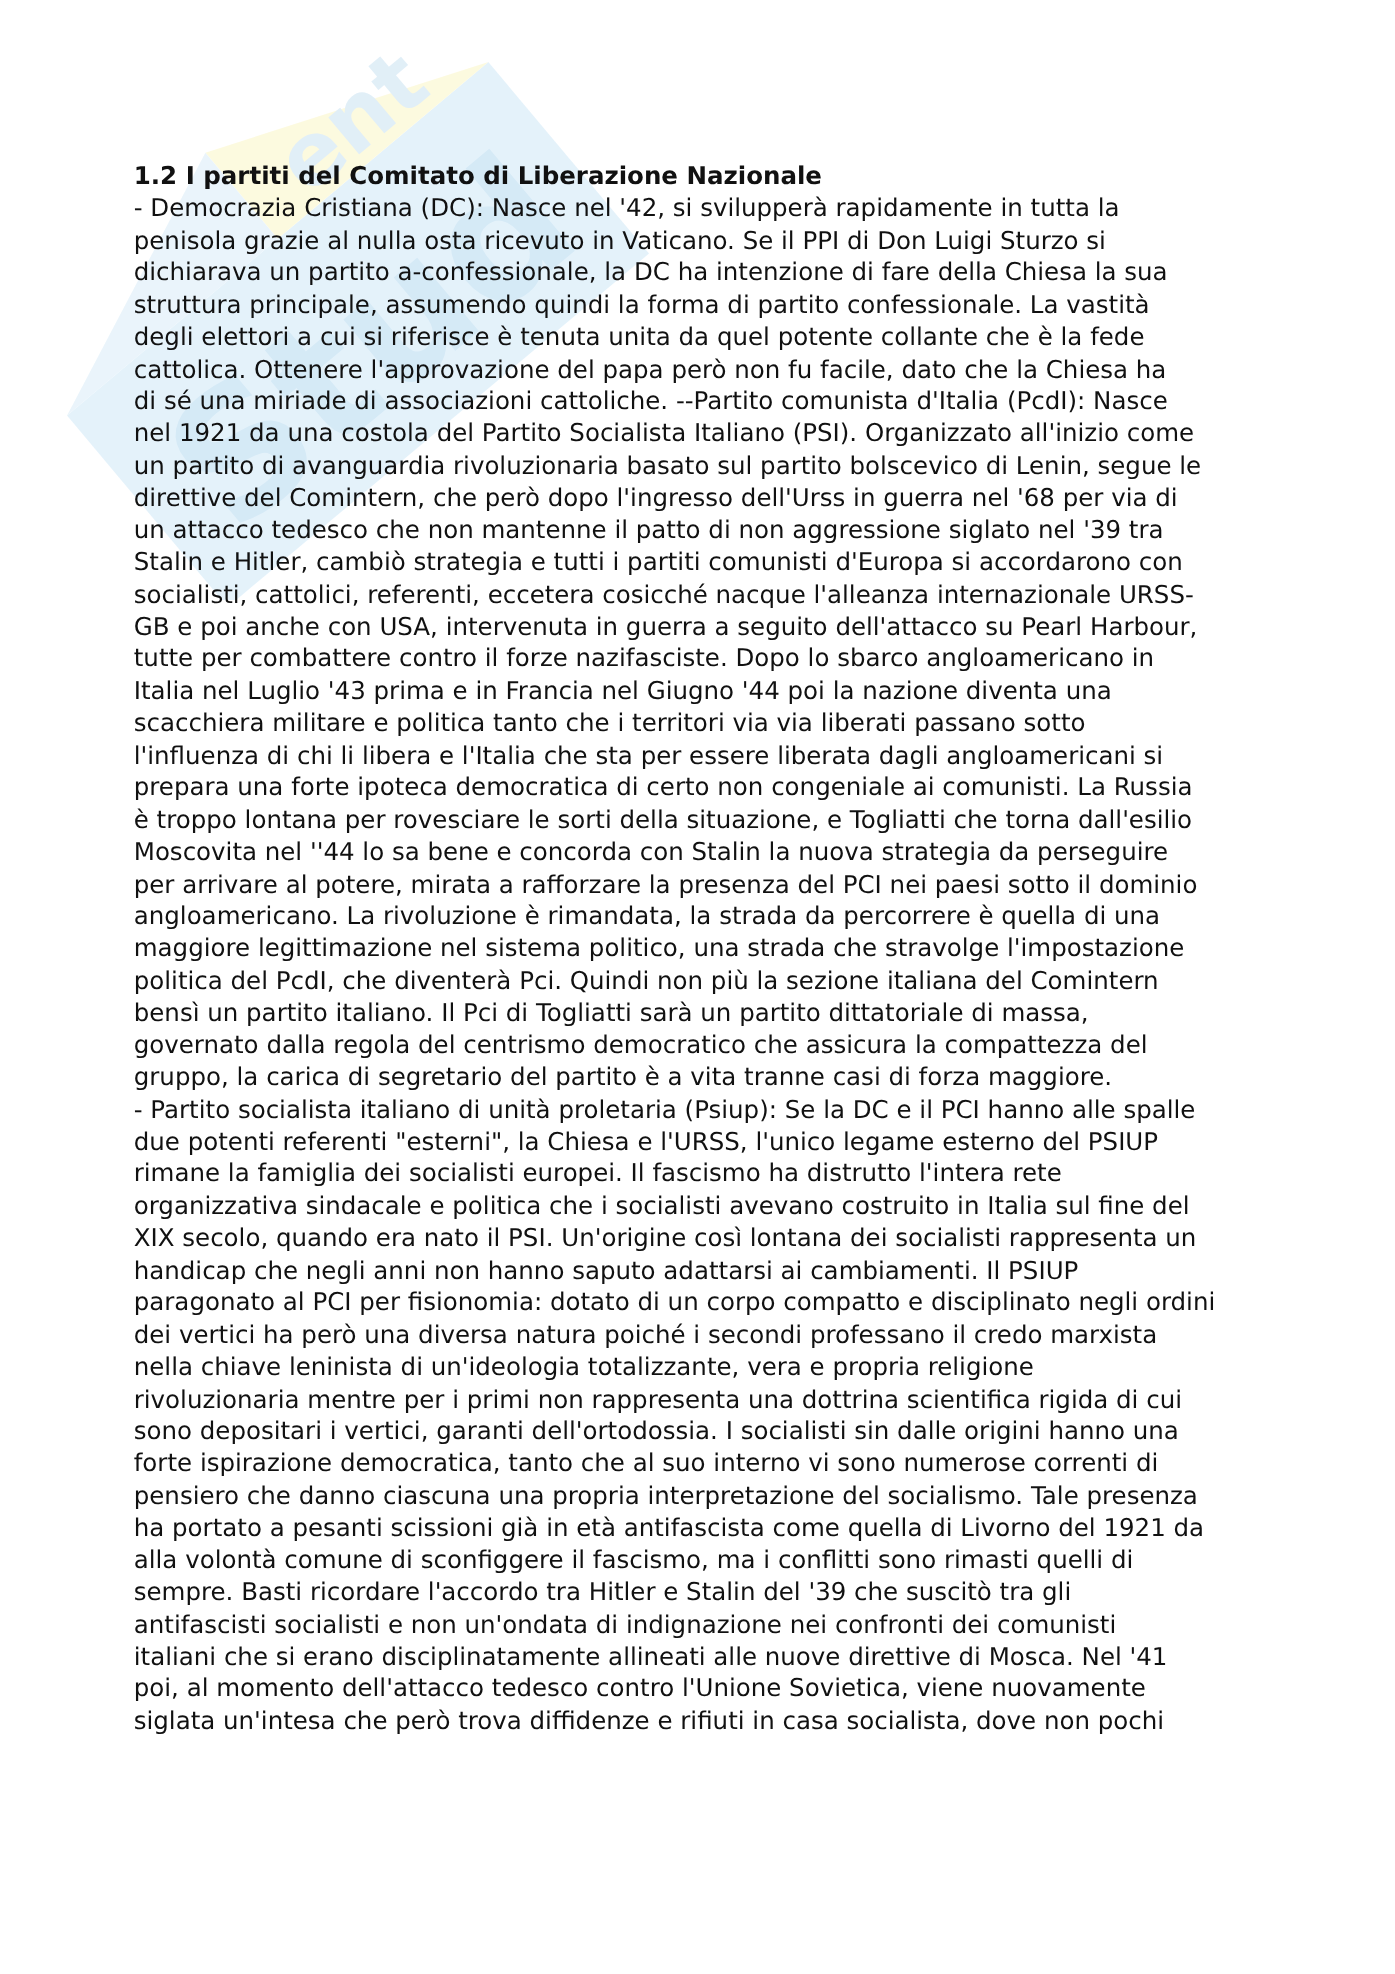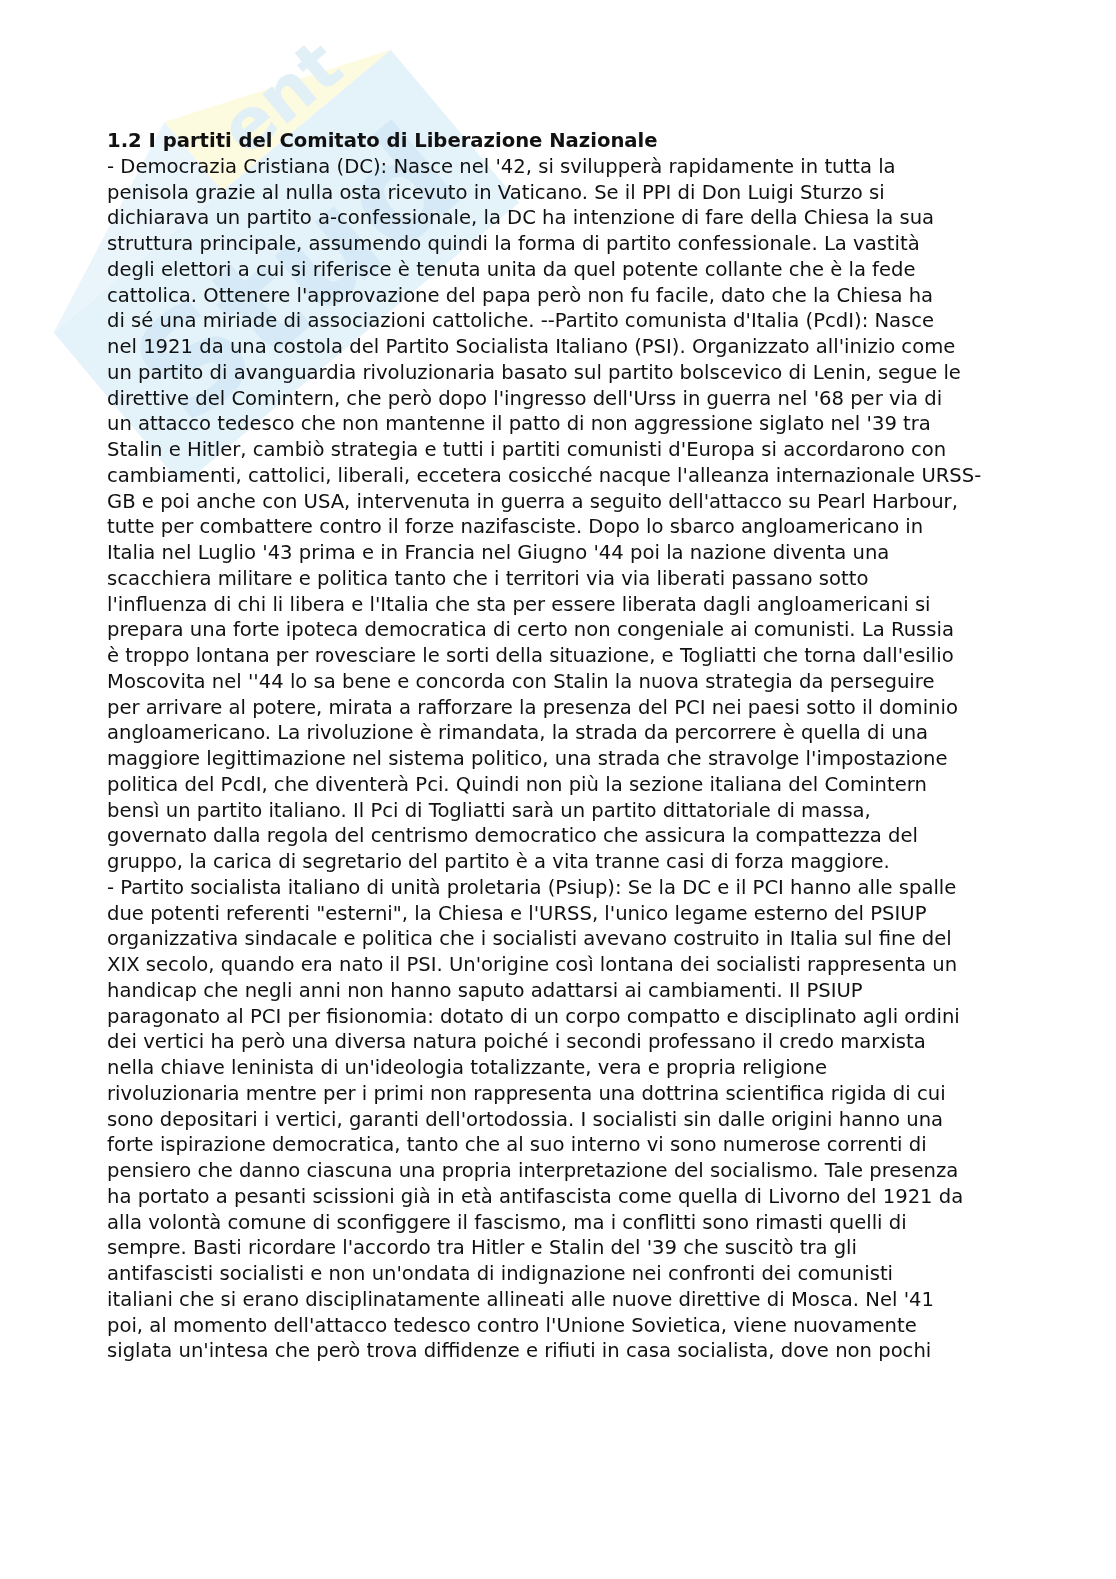--- a/index.html
+++ b/index.html
@@ -37,42 +37,43 @@
       <span class="line">dichiarava un partito a-confessionale, la DC ha intenzione di fare della Chiesa la sua</span>
       <span class="line">struttura principale, assumendo quindi la forma di partito confessionale. La vastità</span>
       <span class="line">degli elettori a cui si riferisce è tenuta unita da quel potente collante che è la fede</span>
       <span class="line">cattolica. Ottenere l'approvazione del papa però non fu facile, dato che la Chiesa ha</span>
       <span class="line">di sé una miriade di associazioni cattoliche. --Partito comunista d'Italia (PcdI): Nasce</span>
       <span class="line">nel 1921 da una costola del Partito Socialista Italiano (PSI). Organizzato all'inizio come</span>
       <span class="line">un partito di avanguardia rivoluzionaria basato sul partito bolscevico di Lenin, segue le</span>
       <span class="line">direttive del Comintern, che però dopo l'ingresso dell'Urss in guerra nel '68 per via di</span>
       <span class="line">un attacco tedesco che non mantenne il patto di non aggressione siglato nel '39 tra</span>
       <span class="line">Stalin e Hitler, cambiò strategia e tutti i partiti comunisti d'Europa si accordarono con</span>
-      <span class="line">cambiamenti, cattolici, liberali, eccetera cosicché nacque l'alleanza internazionale URSS-</span>
+      <span class="line">socialisti, cattolici, referenti, eccetera cosicché nacque l'alleanza internazionale URSS-</span>
       <span class="line">GB e poi anche con USA, intervenuta in guerra a seguito dell'attacco su Pearl Harbour,</span>
       <span class="line">tutte per combattere contro il forze nazifasciste. Dopo lo sbarco angloamericano in</span>
       <span class="line">Italia nel Luglio '43 prima e in Francia nel Giugno '44 poi la nazione diventa una</span>
       <span class="line">scacchiera militare e politica tanto che i territori via via liberati passano sotto</span>
       <span class="line">l'influenza di chi li libera e l'Italia che sta per essere liberata dagli angloamericani si</span>
       <span class="line">prepara una forte ipoteca democratica di certo non congeniale ai comunisti. La Russia</span>
       <span class="line">è troppo lontana per rovesciare le sorti della situazione, e Togliatti che torna dall'esilio</span>
       <span class="line">Moscovita nel ''44 lo sa bene e concorda con Stalin la nuova strategia da perseguire</span>
       <span class="line">per arrivare al potere, mirata a rafforzare la presenza del PCI nei paesi sotto il dominio</span>
       <span class="line">angloamericano. La rivoluzione è rimandata, la strada da percorrere è quella di una</span>
       <span class="line">maggiore legittimazione nel sistema politico, una strada che stravolge l'impostazione</span>
       <span class="line">politica del PcdI, che diventerà Pci. Quindi non più la sezione italiana del Comintern</span>
       <span class="line">bensì un partito italiano. Il Pci di Togliatti sarà un partito dittatoriale di massa,</span>
       <span class="line">governato dalla regola del centrismo democratico che assicura la compattezza del</span>
       <span class="line">gruppo, la carica di segretario del partito è a vita tranne casi di forza maggiore.</span>
       <span class="line">- Partito socialista italiano di unità proletaria (Psiup): Se la DC e il PCI hanno alle spalle</span>
       <span class="line">due potenti referenti "esterni", la Chiesa e l'URSS, l'unico legame esterno del PSIUP</span>
+      <span class="line">rimane la famiglia dei socialisti europei. Il fascismo ha distrutto l'intera rete</span>
       <span class="line">organizzativa sindacale e politica che i socialisti avevano costruito in Italia sul fine del</span>
       <span class="line">XIX secolo, quando era nato il PSI. Un'origine così lontana dei socialisti rappresenta un</span>
       <span class="line">handicap che negli anni non hanno saputo adattarsi ai cambiamenti. Il PSIUP</span>
-      <span class="line">paragonato al PCI per fisionomia: dotato di un corpo compatto e disciplinato agli ordini</span>
+      <span class="line">paragonato al PCI per fisionomia: dotato di un corpo compatto e disciplinato negli ordini</span>
       <span class="line">dei vertici ha però una diversa natura poiché i secondi professano il credo marxista</span>
       <span class="line">nella chiave leninista di un'ideologia totalizzante, vera e propria religione</span>
       <span class="line">rivoluzionaria mentre per i primi non rappresenta una dottrina scientifica rigida di cui</span>
       <span class="line">sono depositari i vertici, garanti dell'ortodossia. I socialisti sin dalle origini hanno una</span>
       <span class="line">forte ispirazione democratica, tanto che al suo interno vi sono numerose correnti di</span>
       <span class="line">pensiero che danno ciascuna una propria interpretazione del socialismo. Tale presenza</span>
       <span class="line">ha portato a pesanti scissioni già in età antifascista come quella di Livorno del 1921 da</span>
       <span class="line">alla volontà comune di sconfiggere il fascismo, ma i conflitti sono rimasti quelli di</span>
       <span class="line">sempre. Basti ricordare l'accordo tra Hitler e Stalin del '39 che suscitò tra gli</span>
       <span class="line">antifascisti socialisti e non un'ondata di indignazione nei confronti dei comunisti</span>

